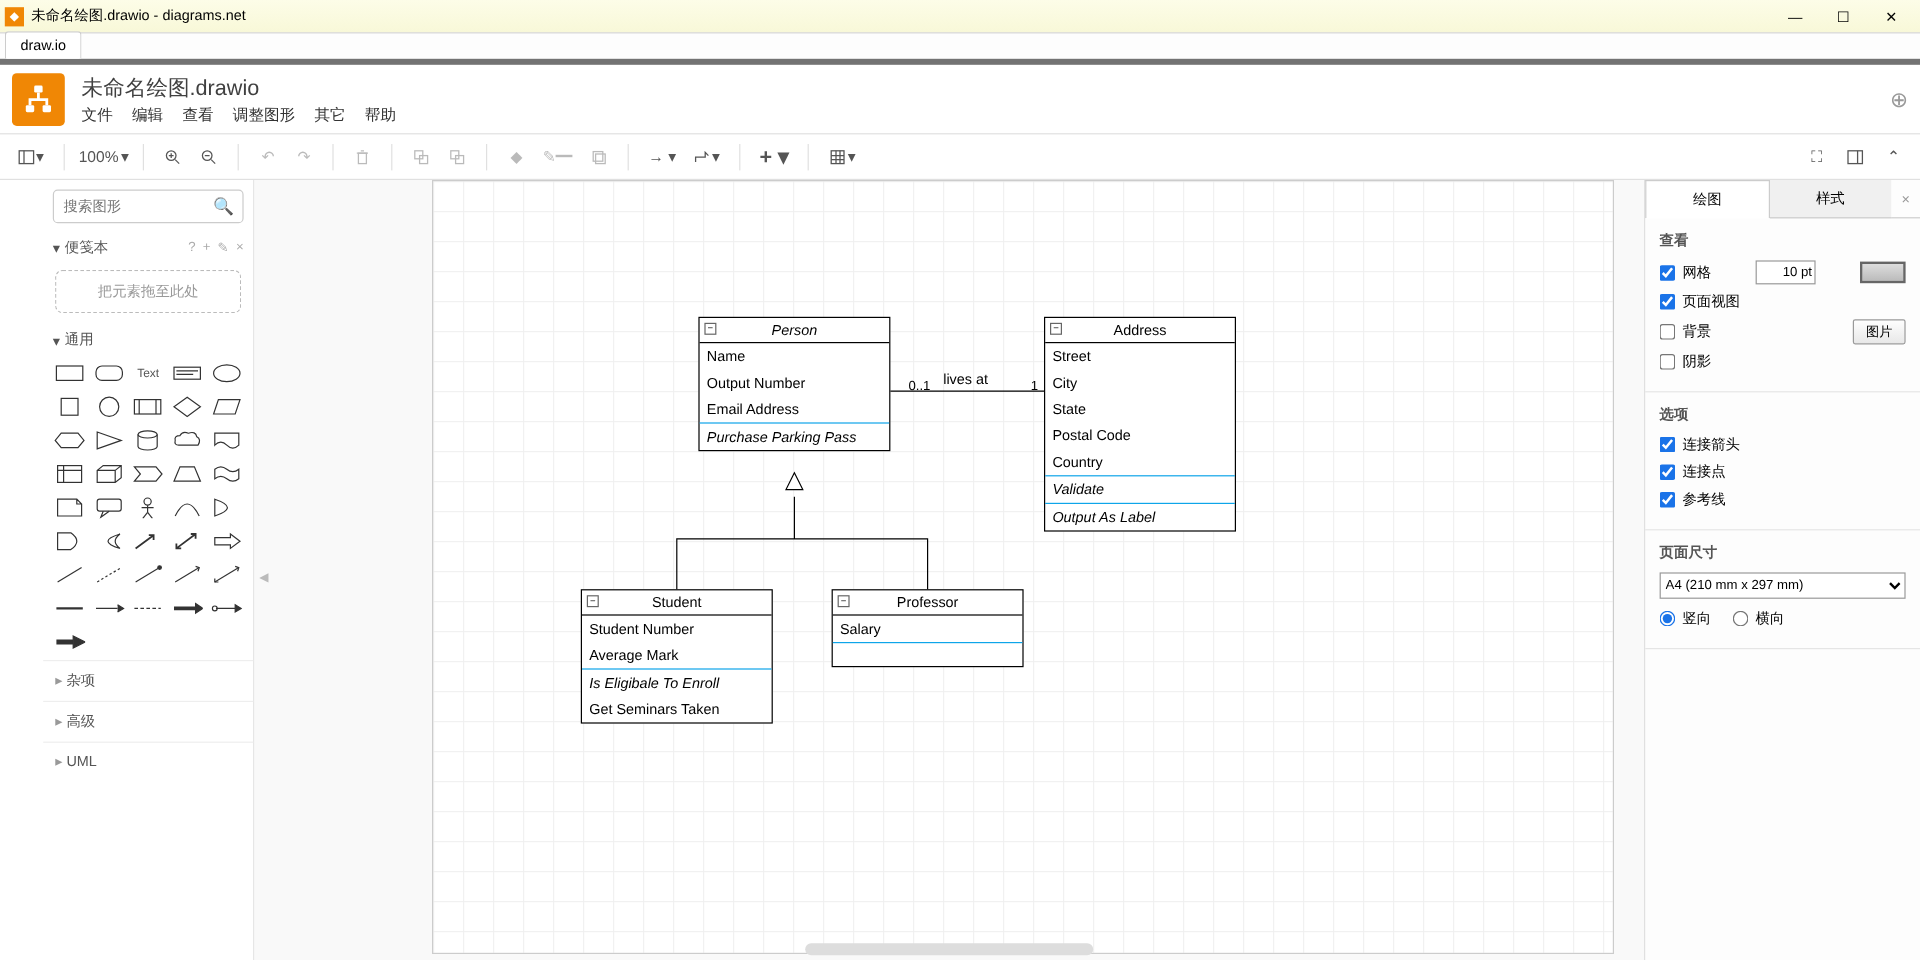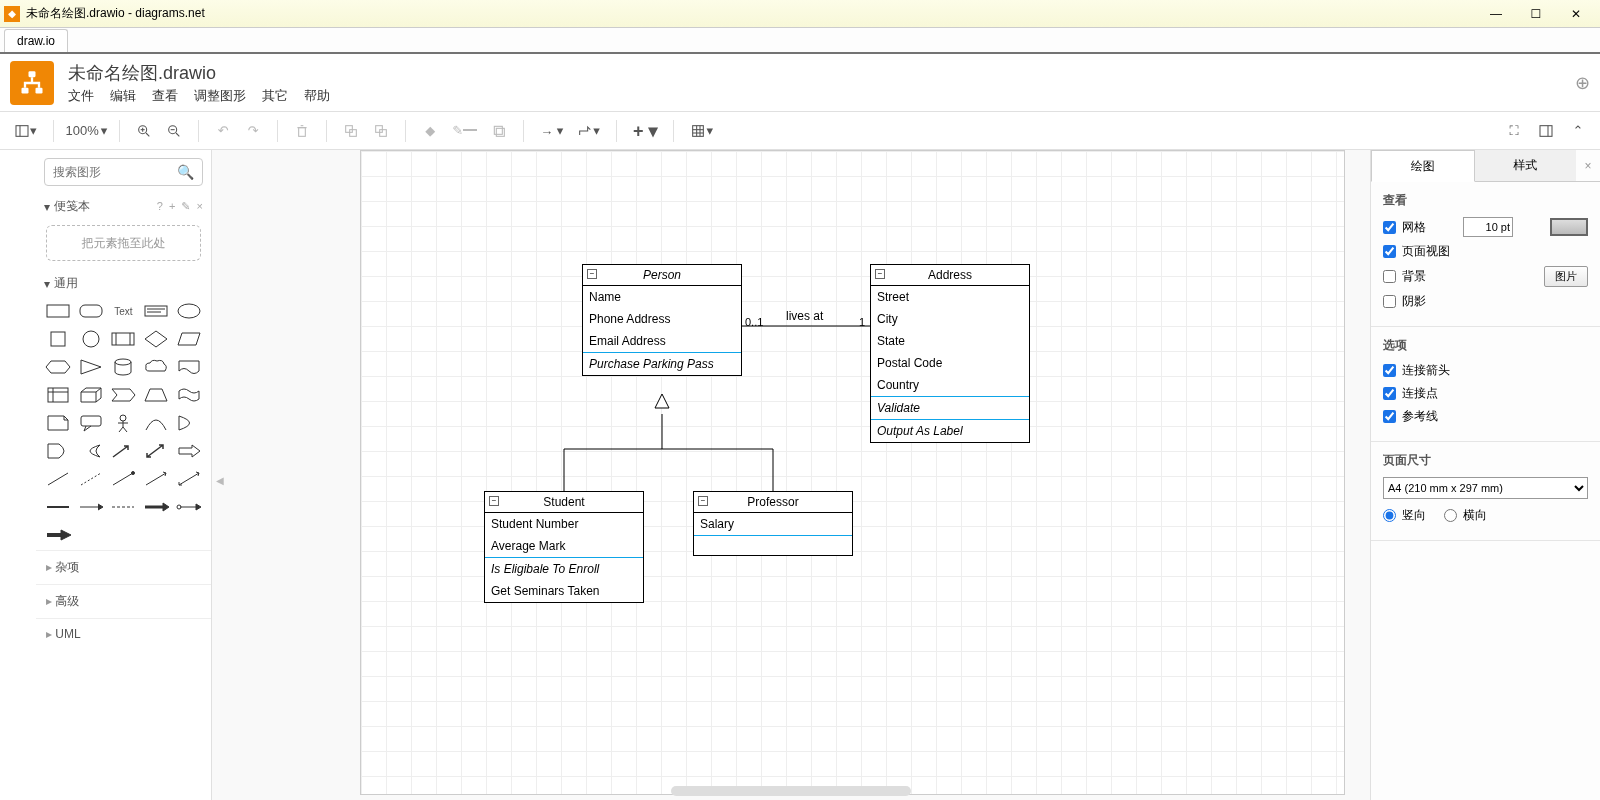--- a/index.html
+++ b/index.html
@@ -5,21 +5,21 @@
 * { box-sizing: border-box; margin: 0; padding: 0; font-family: "Helvetica Neue", Arial, sans-serif; }
 html, body { width: 1600px; height: 800px; overflow: hidden; background: #fff; }
 
 
 .titlebar { height: 28px; background: linear-gradient(#fdfde8,#f8f8d8); border-bottom: 1px solid #ccc; display: flex; align-items: center; padding: 0 4px; font-size: 12px; }
 .titlebar .app-icon { width: 16px; height: 16px; background: #f08705; margin-right: 6px; display:flex;align-items:center;justify-content:center;color:#fff;font-size:10px;}
 .titlebar .spacer { flex: 1; }
 .winbtn { width: 40px; height: 28px; display:flex;align-items:center;justify-content:center; font-size:12px; cursor:pointer;}
 
 
-.tabbar { height: 26px; background:#fdfdfd; border-bottom:2px solid #737373; display:flex; align-items:flex-end; padding-left:4px;}
+.tabbar { height: 26px; background:#fdfdfd; border-bottom:5px solid #737373; display:flex; align-items:flex-end; padding-left:4px;}
 .tab { font-size:12px; padding:4px 12px; background:#fff; border:1px solid #ccc; border-bottom:none; border-radius:3px 3px 0 0;}
 
 
 .app-header { height: 58px; display:flex; align-items:center; padding: 4px 10px; border-bottom:1px solid #e0e0e0;}
 .app-logo { width:44px;height:44px;background:#f08705;border-radius:4px;margin-right:14px;display:flex;align-items:center;justify-content:center;}
 .app-logo svg { fill:#fff;}
 .doc-area { display:flex;flex-direction:column;}
 .doc-title { font-size:18px; color:#404040; margin-bottom:2px;}
 .menubar { display:flex; gap:16px; font-size:13px; color:#333;}
 .menubar span { cursor:pointer;}
@@ -463,21 +463,21 @@
     <div class="cat">UML</div>
   </div>
 
   <div class="canvas-wrap">
     <div class="ruler-splitter">◀</div>
     <div class="paper">
 
       <div class="uml-box" style="left:221px; top:113px; width:160px;">
         <div class="uml-title"><span class="uml-toggle">−</span><span>Person</span></div>
         <div class="uml-row">Name</div>
-        <div class="uml-row">Phone Address</div>
+        <div class="uml-row">Output Number</div>
         <div class="uml-row">Email Address</div>
         <div class="uml-row uml-sep">Purchase Parking Pass</div>
       </div>
 
       <div class="uml-box" style="left:509px; top:113px; width:160px;">
         <div class="uml-title normal"><span class="uml-toggle">−</span><span>Address</span></div>
         <div class="uml-row">Street</div>
         <div class="uml-row">City</div>
         <div class="uml-row">State</div>
         <div class="uml-row">Postal Code</div>
@@ -497,21 +497,21 @@
       <div class="uml-box" style="left:332px; top:340px; width:160px;">
         <div class="uml-title normal"><span class="uml-toggle">−</span><span>Professor</span></div>
         <div class="uml-row">Salary</div>
         <div class="uml-row uml-sep" style="height:20px"></div>
       </div>
 
       <svg class="connector" style="left:381px; top:170px; width:128px; height:10px;">
         <line x1="0" y1="5" x2="128" y2="5" stroke="#000" stroke-width="1"></line>
       </svg>
       <div class="edge-label" style="left:425px; top:158px;">lives at</div>
-      <div class="edge-label" style="left:384px; top:165px; font-size:11px;">0..1</div>
+      <div class="edge-label" style="left:396px; top:165px; font-size:11px;">0..1</div>
       <div class="edge-label" style="left:498px; top:165px; font-size:11px;">1</div>
 
       <svg class="connector" style="left:200px; top:243px; width:220px; height:100px;">
         <path d="M101 20 L101 55 L3 55 L3 97 M101 55 L212 55 L212 97" stroke="#000" fill="none" stroke-width="1"></path>
         <path d="M101 0 L94 14 L108 14 Z" stroke="#000" fill="#fff" stroke-width="1"></path>
       </svg>
 
     </div>
     <div class="hscroll"></div>
   </div>

